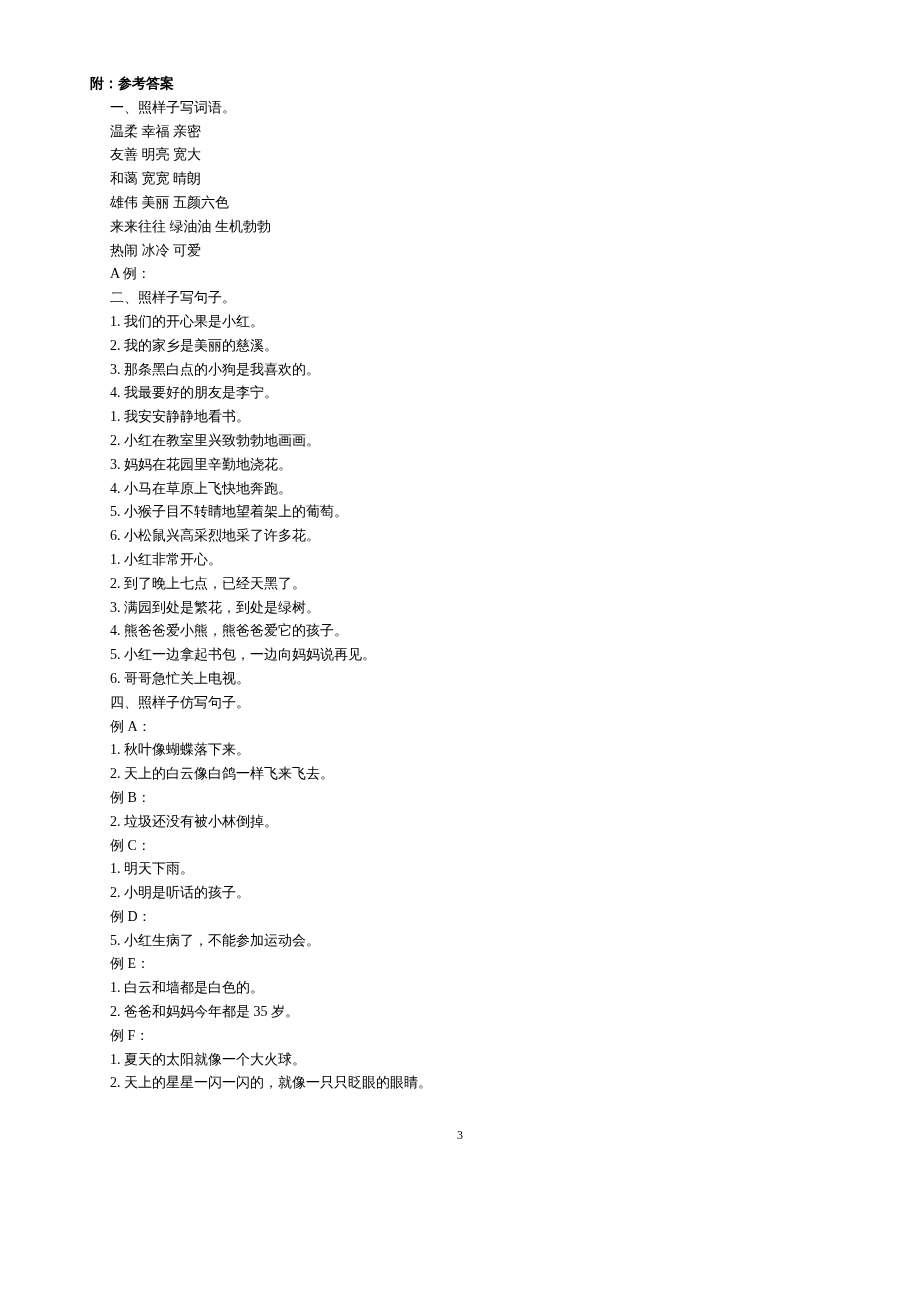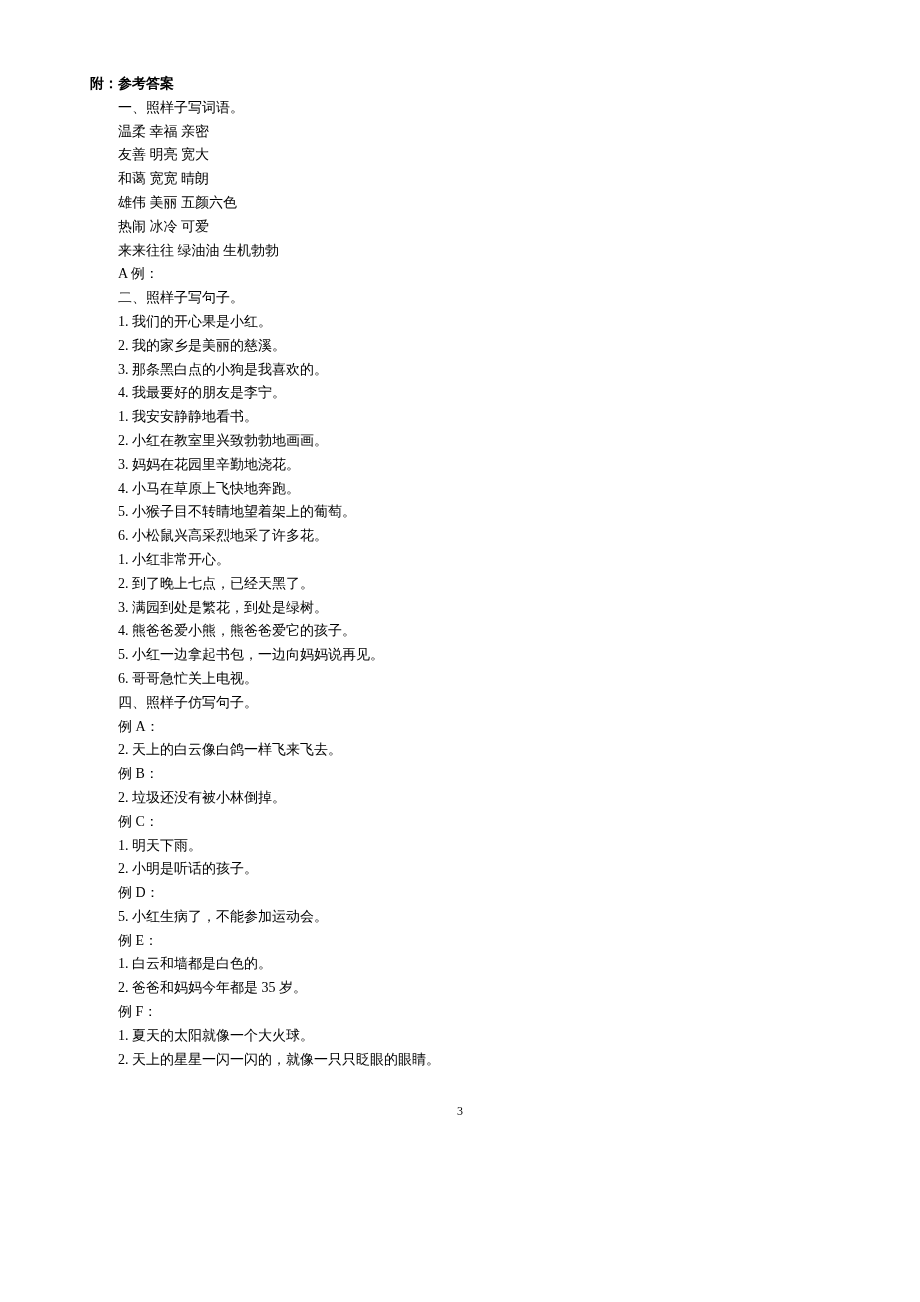--- a/index.html
+++ b/index.html
@@ -13,61 +13,62 @@
       width: 920px;
     }
     .page {
       padding: 72px 90px 40px 90px;
     }
     .heading {
       font-family: Liberation Serif, serif;
       font-weight: bold;
     }
     .line {
-      margin-left: 28px;
+      margin-left: 20px;
     }
     .page-number {
       text-align: center;
       font-size: 12px;
       margin-top: 30px;
     }
   </style>
 </head>
 <body>
 
 <div class="page">
   <div class="heading">附：参考答案</div>
   <div id="body-lines">
       <div class="line">一、照样子写词语。</div>
       <div class="line">温柔 幸福 亲密</div>
       <div class="line">友善 明亮 宽大</div>
       <div class="line">和蔼 宽宽 晴朗</div>
       <div class="line">雄伟 美丽 五颜六色</div>
+      <div class="line">来来往往 绿油油 生机勃勃</div>
       <div class="line">热闹 冰冷 可爱</div>
-      <div class="line">来来往往 绿油油 生机勃勃</div>
       <div class="line">A 例：</div>
       <div class="line">二、照样子写句子。</div>
       <div class="line">1. 我们的开心果是小红。</div>
       <div class="line">2. 我的家乡是美丽的慈溪。</div>
       <div class="line">3. 那条黑白点的小狗是我喜欢的。</div>
       <div class="line">4. 我最要好的朋友是李宁。</div>
       <div class="line">1. 我安安静静地看书。</div>
       <div class="line">2. 小红在教室里兴致勃勃地画画。</div>
       <div class="line">3. 妈妈在花园里辛勤地浇花。</div>
       <div class="line">4. 小马在草原上飞快地奔跑。</div>
       <div class="line">5. 小猴子目不转睛地望着架上的葡萄。</div>
       <div class="line">6. 小松鼠兴高采烈地采了许多花。</div>
       <div class="line">1. 小红非常开心。</div>
       <div class="line">2. 到了晚上七点，已经天黑了。</div>
       <div class="line">3. 满园到处是繁花，到处是绿树。</div>
       <div class="line">4.  熊爸爸爱小熊，熊爸爸爱它的孩子。</div>
       <div class="line">5. 小红一边拿起书包，一边向妈妈说再见。</div>
       <div class="line">6. 哥哥急忙关上电视。</div>
       <div class="line">四、照样子仿写句子。</div>
       <div class="line">例 A：</div>
+      <div class="line">1. 秋叶像蝴蝶落下来。</div>
       <div class="line">2. 天上的白云像白鸽一样飞来飞去。</div>
       <div class="line">例 B：</div>
       <div class="line">2. 垃圾还没有被小林倒掉。</div>
       <div class="line">例 C：</div>
       <div class="line">1. 明天下雨。</div>
       <div class="line">2. 小明是听话的孩子。</div>
       <div class="line">例 D：</div>
       <div class="line">5. 小红生病了，不能参加运动会。</div>
       <div class="line">例 E：</div>
       <div class="line">1. 白云和墙都是白色的。</div>

